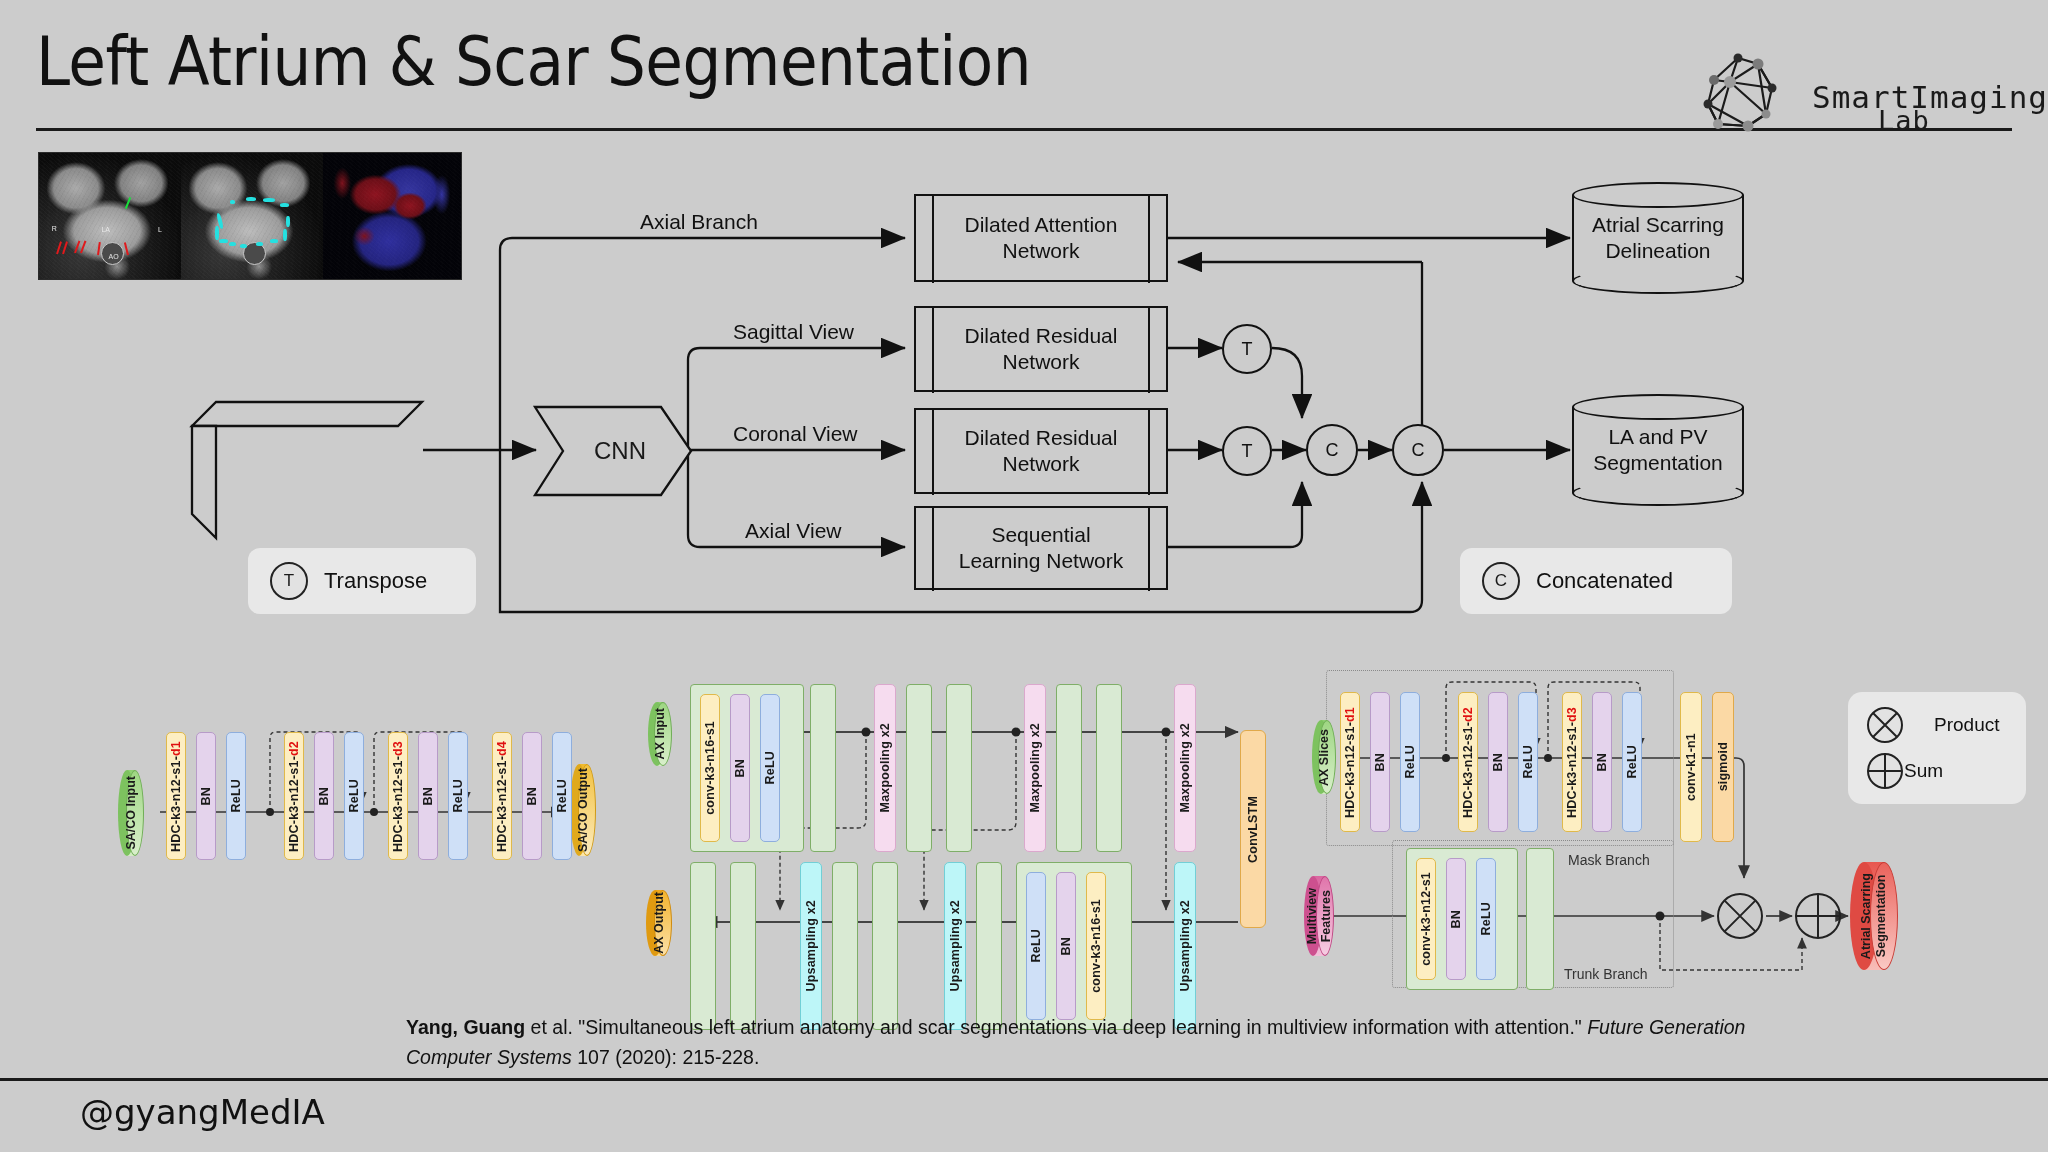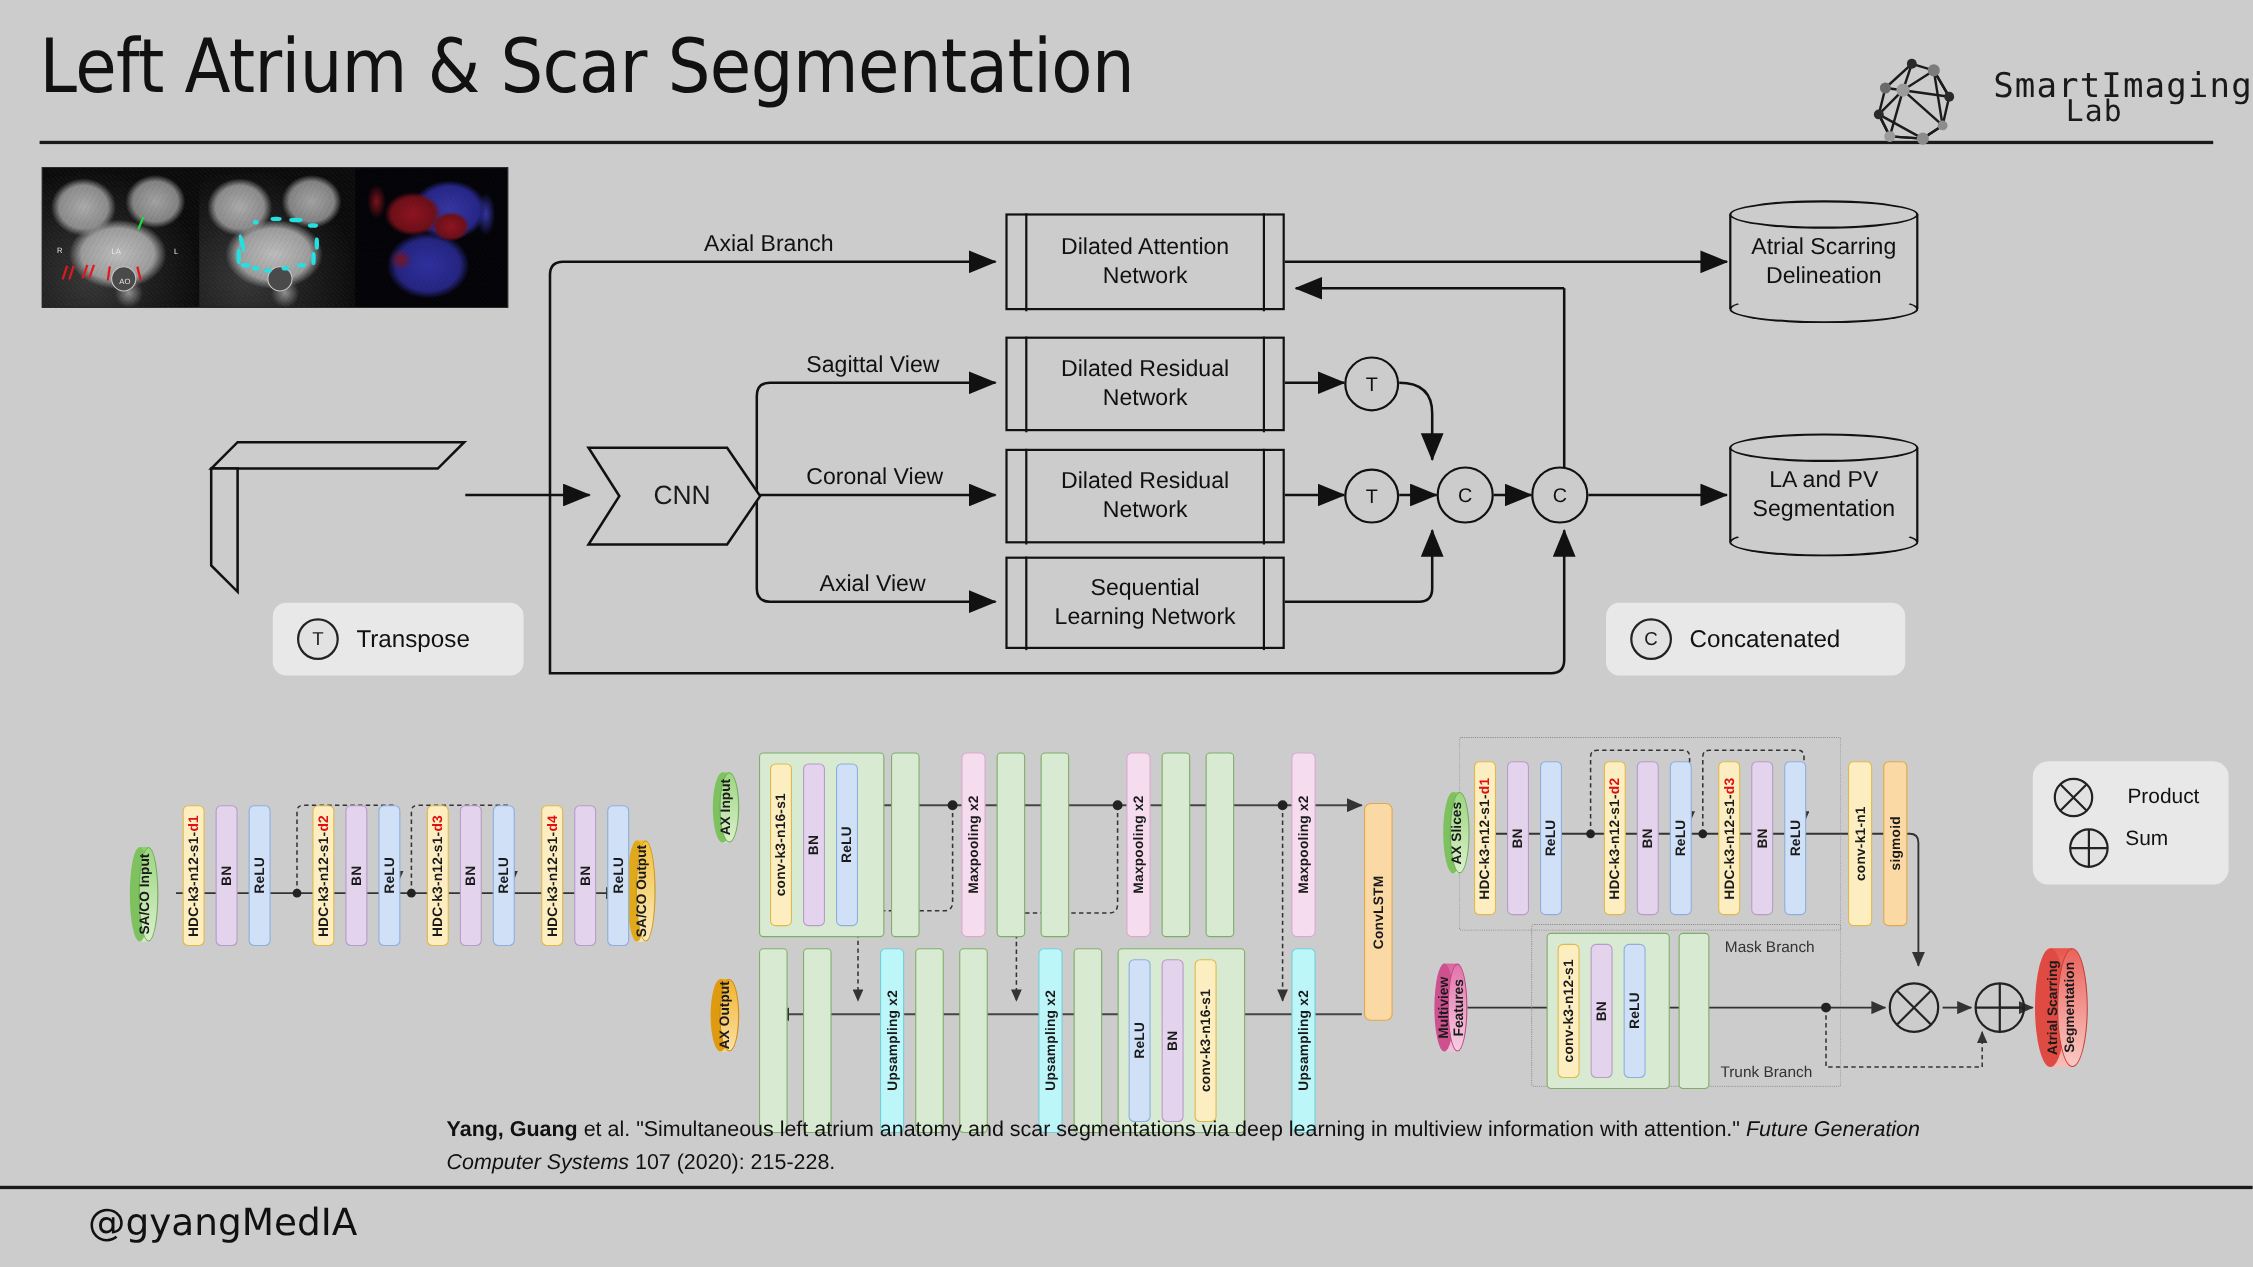--- a/index.html
+++ b/index.html
@@ -30,21 +30,21 @@
     left:0px; top:1078px; width:2048px; height:3px; background:#1a1a1a;
   }
   #footer-handle {
     left:36px; top:1092px; font-size:34px; color:#111;
     font-family:"DejaVu Sans", sans-serif;
     margin-left:44px;
   }
 
   
   #logo-wrap { left:1700px; top:52px; width:320px; height:80px; }
-  #logo-text-wrap { position:absolute; left:112px; top:8px; }
+  #logo-text-wrap { position:absolute; left:112px; top:27px; }
   .logo-smart { font-family:"DejaVu Sans Mono", monospace; font-size:31px; letter-spacing:1px; color:#1a1a1a;}
   .logo-lab { font-family:"DejaVu Sans Mono", monospace; font-size:27px; letter-spacing:1px; color:#1a1a1a;
               position:absolute; left:66px; top:26px; }
 
   
   #thumb {
     left:38px; top:152px; width:424px; height:128px;
     background:#0a0a0a; overflow:hidden; display:flex;
     border:1px solid #2a2a2a;
   }
@@ -666,21 +666,21 @@
 </div>
 
 <div class="abs" style="left:1848px; top:692px; width:178px; height:112px; background:#e8e8e8; border-radius:14px;">
   <div class="abs" style="left:18px; top:14px; display:flex; align-items:center; gap:30px;">
     <svg width="38" height="38">
       <circle cx="19" cy="19" r="17" fill="#e2e2e2" stroke="#222" stroke-width="2"></circle>
       <path d="M7,7 L31,31 M31,7 L7,31" stroke="#222" stroke-width="2"></path>
     </svg>
     <span style="font-size:19px;color:#111">Product</span>
   </div>
-  <div class="abs" style="left:32px; top:60px; display:flex; align-items:flex-start; gap:14px;">
+  <div class="abs" style="left:18px; top:60px; display:flex; align-items:center; ">
     <svg width="38" height="38">
       <circle cx="19" cy="19" r="17" fill="#e2e2e2" stroke="#222" stroke-width="2"></circle>
       <path d="M2,19 L36,19 M19,2 L19,36" stroke="#222" stroke-width="2"></path>
     </svg>
     <span style="font-size:19px;color:#111">Sum</span>
   </div>
 </div>
 
 <div class="abs" id="citation">
   <b>Yang, Guang</b><span> et al. "Simultaneous left atrium anatomy and scar segmentations via deep learning in multiview information with attention." </span><i>Future Generation Computer Systems</i><span> 107 (2020): 215-228.</span>

